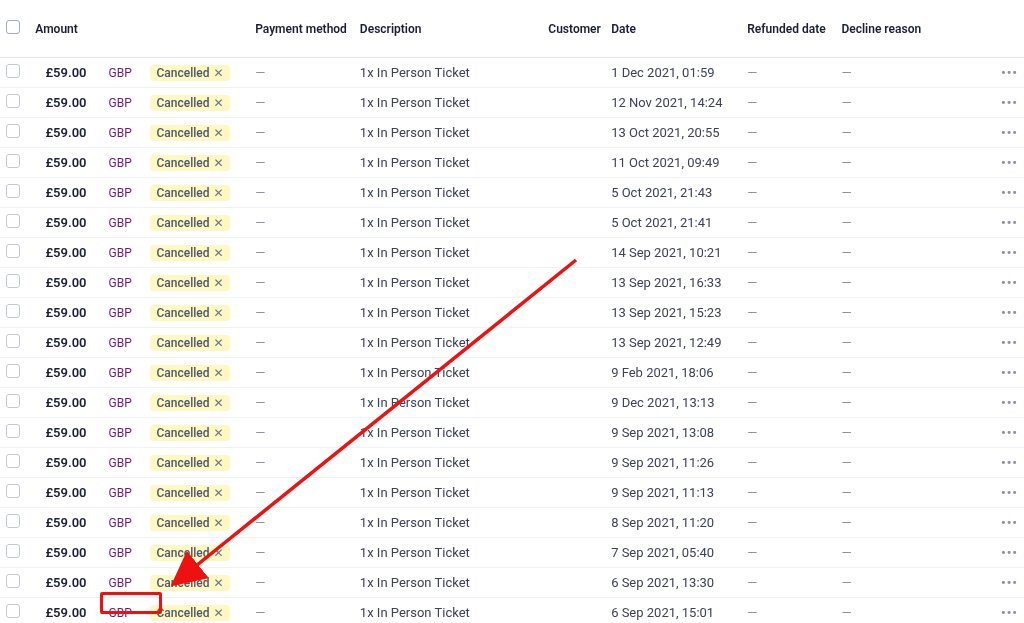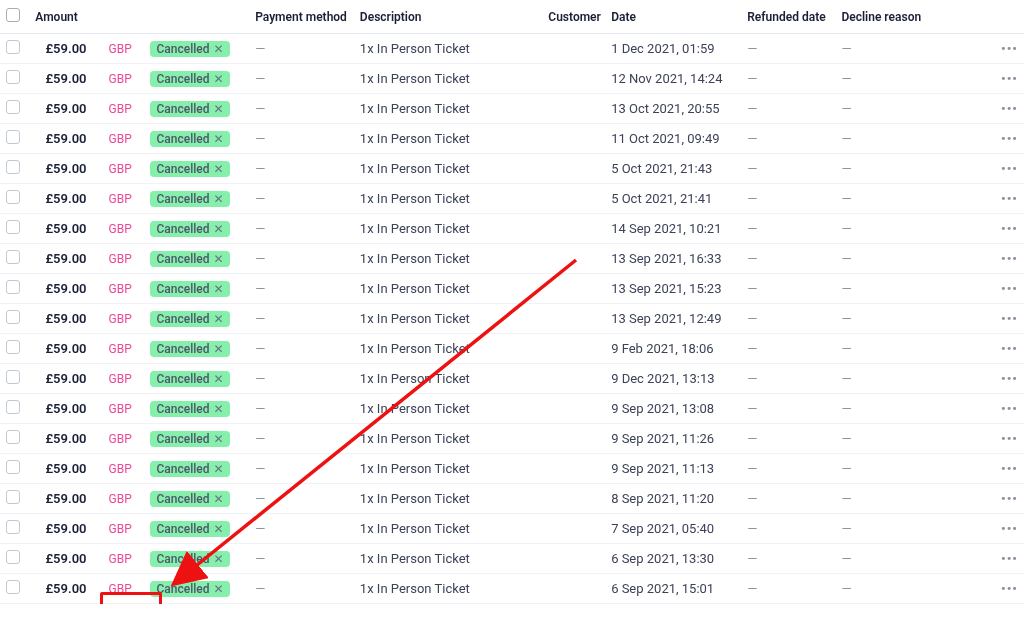--- a/index.html
+++ b/index.html
@@ -1,34 +1,34 @@
 <!DOCTYPE html>
 <html><head>
 <meta charset="utf-8">
 <style>
   * { box-sizing: border-box; }
   html, body { margin: 0; padding: 0; font-family: -apple-system, BlinkMacSystemFont, "Segoe UI", Roboto, sans-serif; font-size: 13px; color: #1a1f36; background: #fff; }
   .wrap { width: 1024px; }
   table { border-collapse: collapse; width: 100%; table-layout: fixed; }
-  th { text-align: left; font-weight: 600; color: #1a1f36; padding: 8px 6px; font-size: 12px; border-bottom: 1px solid #e3e8ee; }
+  th { text-align: left; font-weight: 600; color: #1a1f36; padding: 20px 6px; font-size: 12px; border-bottom: 1px solid #e3e8ee; }
   td { padding: 6px 6px; font-size: 13px; color: #3c4257; border-bottom: 1px solid #f0f2f5; vertical-align: middle; white-space: nowrap; }
   .col-chk { width: 28px; }
   .col-amt { width: 70px; text-align: center; font-weight: 600; color:#1a1f36;}
-  .col-cur { width: 40px; color:#ec4899; font-size:12px;}
+  .col-cur { width: 40px; color:#701a75; font-size:12px;}
   .col-stat { width: 100px; }
   .col-paym { width: 100px; }
   .col-desc { width: 180px; }
   .col-cust { width: 60px; }
   .col-date { width: 130px; }
   .col-refd { width: 90px; }
   .col-decl { width: 140px; }
   .col-act  { width: 40px; text-align:right; }
   .chk { width:14px; height:14px; border:1px solid #c1c9d2; border-radius:3px; display:inline-block; background:#fff; }
   .chk-h { border-color:#a3acb9; }
-  .badge { display:inline-flex; align-items:center; gap:4px; background:#86efac; color:#4f566b; border-radius:4px; padding:1px 6px; font-size:12px; font-weight:500; }
+  .badge { display:inline-flex; align-items:center; gap:4px; background:#fef9c3; color:#4f566b; border-radius:4px; padding:1px 6px; font-size:12px; font-weight:500; }
   .badge .x { font-weight:400; color:#697386; }
   .dash { color:#8792a2; }
   .dots { color:#8792a2; letter-spacing:1px; font-weight:bold; cursor:pointer; }
   th.col-amt { text-align:left; }
 
   
   .anno-arrow { position:absolute; pointer-events:none; }
   .anno-box { position:absolute; border:3px solid #e11; border-radius:2px; pointer-events:none; }
 </style>
 </head>

